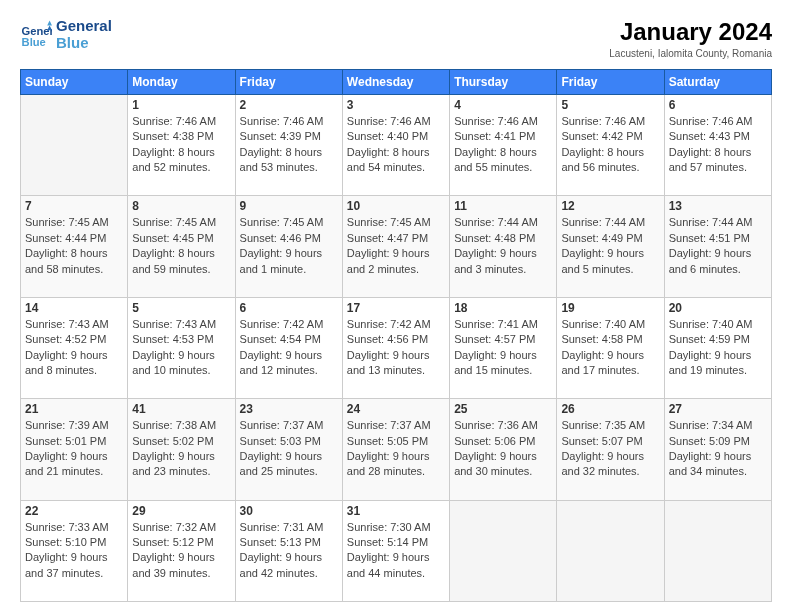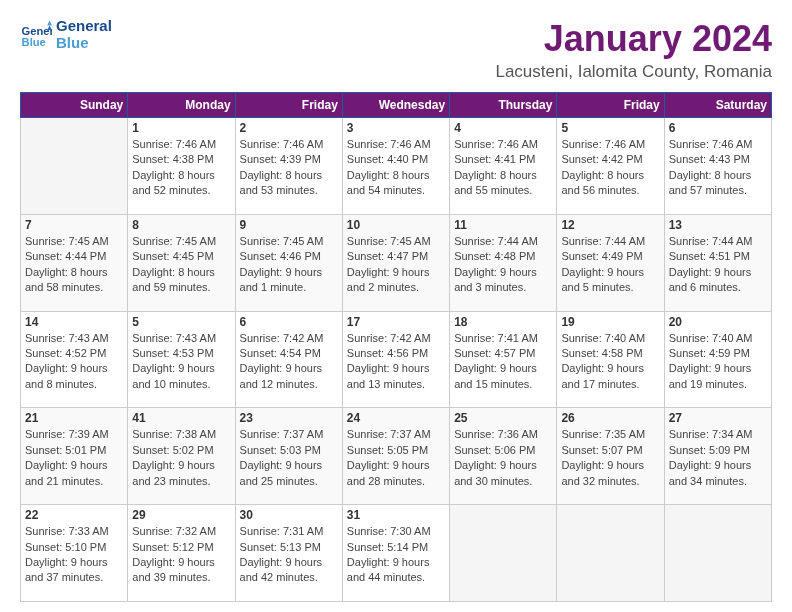--- a/index.html
+++ b/index.html
@@ -29,43 +29,43 @@
       gap: 4px;
     }
     .logo-icon {
       width: 32px;
       height: 32px;
     }
     .title-block {
       text-align: right;
     }
     .main-title {
-      font-size: 36px;
+      font-size: 24px;
       font-weight: bold;
-      color: #701a75;
+      color: #000000;
     }
     .subtitle {
-      font-size: 17px;
+      font-size: 10px;
       color: #555;
       margin-top: 2px;
     }
     .calendar {
       flex: 1;
       border: 1px solid #ccc;
       border-collapse: collapse;
       width: 100%;
       table-layout: fixed;
     }
     .calendar th {
-      background: #701a75;
+      background: #3b82f6;
       color: #fff;
       font-size: 12px;
       font-weight: bold;
       padding: 5px 4px;
-      text-align: right;
+      text-align: left;
       border: 1px solid #1a5aa0;
     }
     .calendar td {
       border: 1px solid #ccc;
       vertical-align: top;
       padding: 3px 4px;
       font-size: 10px;
       color: #333;
       background: #fff;
       height: 82px;

